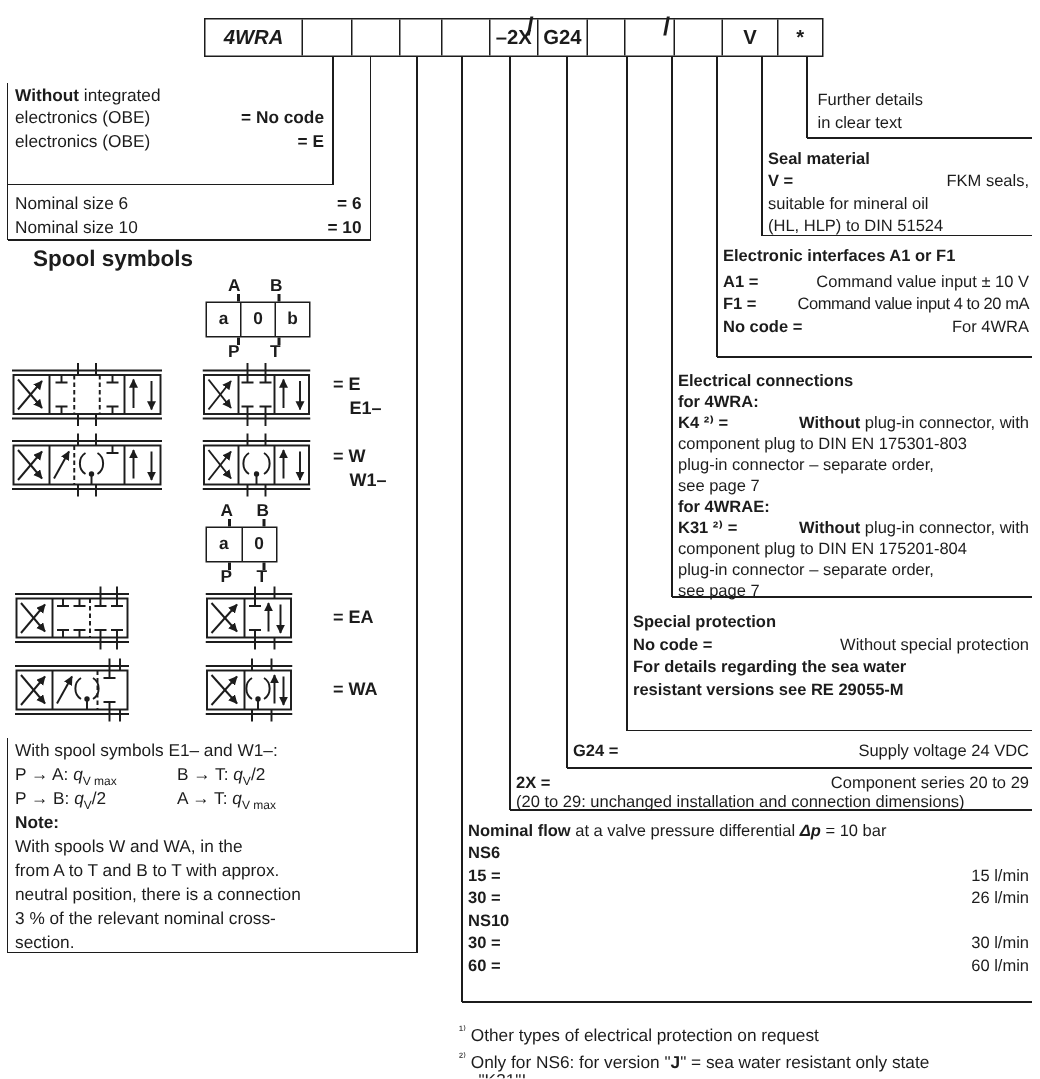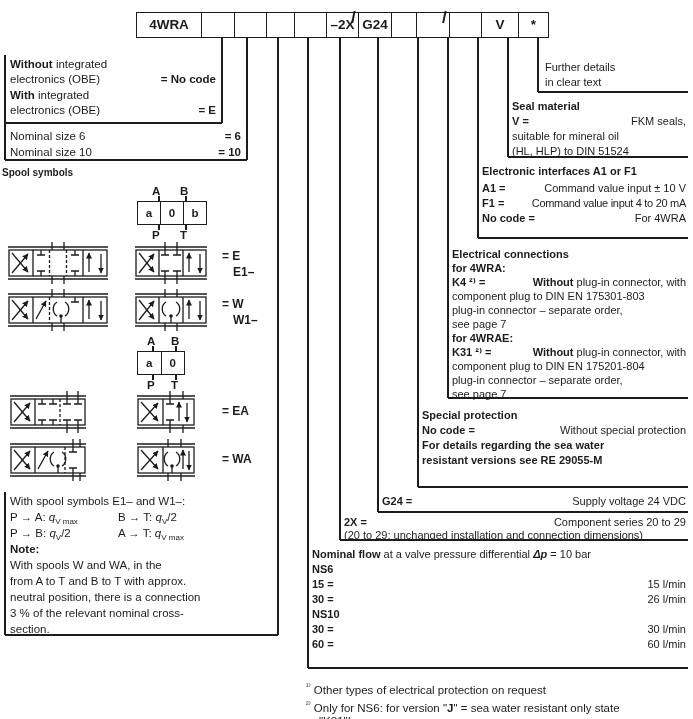--- a/index.html
+++ b/index.html
@@ -14,21 +14,21 @@
   .sb{font-size:8px;position:relative;top:3px;}
   .qi{font-style:italic;}
   .sec div{height:15px;}
   .sec14 div{height:14px;}
   
   #hrow{position:absolute;left:136px;top:12px;height:26px;display:flex;
         border:1.6px solid #1c1c1c;box-sizing:border-box;background:#fff;}
   .hcell{border-left:1.6px solid #1c1c1c;box-sizing:border-box;height:100%;
          display:flex;align-items:center;justify-content:center;
          font-weight:bold;font-size:13.5px;}
-  .hcell:first-child{border-left:none;}
+  .hcell:first-child{border-left:none;font-style:italic;}
   .hslash{position:absolute;top:11px;font-size:17px;font-weight:bold;z-index:3;}
   
   .ptbl{position:absolute;font-weight:bold;font-size:11.5px;}
   .pbox{position:absolute;border:1.5px solid #1c1c1c;display:flex;box-sizing:border-box;}
   .pcell{flex:1;border-left:1.5px solid #1c1c1c;display:flex;align-items:center;
          justify-content:center;font-weight:bold;}
   .pcell:first-child{border-left:none;}
   .tick{position:absolute;width:1.5px;background:#1c1c1c;}
   .plab{position:absolute;}
   svg{display:block;}
@@ -98,39 +98,38 @@
   </div>
   <span class="hslash" style="left:351px">/</span>
   <span class="hslash" style="left:442px">/</span>
 
   <div class="abs" style="left:10px;top:57px;width:206px;font-size:11.5px">
     <div style="height:15px"><span class="b">Without</span><span> integrated</span></div>
     <div class="row" style="height:16px">
         <span>electronics (OBE)</span>
         <span class="b">= No code</span>
       </div>
-    <div style="height:15px"><span class="b">With</span><span> integrated</span></div>
     <div class="row" style="height:16px">
         <span>electronics (OBE)</span>
         <span class="b">= E</span>
       </div>
   </div>
 
   <div class="abs" style="left:10px;top:129px;width:231px;font-size:11.5px">
     <div class="row" style="height:16px">
         <span>Nominal size 6</span>
         <span class="b">= 6</span>
       </div>
     <div class="row" style="height:16px">
         <span>Nominal size 10</span>
         <span class="b">= 10</span>
       </div>
   </div>
 
-  <div class="abs b" style="left:2px;top:166px;font-size:10px">Spool symbols</div>
+  <div class="abs b" style="left:22px;top:166px;font-size:15px">Spool symbols</div>
 
   <div class="ptbl" style="left:137px;top:184px;width:70px;height:56px">
     <span class="plab" style="left:15px;top:0">A</span>
     <span class="plab" style="left:43px;top:0">B</span>
     <span class="tick" style="left:21px;top:12px;height:5px"></span>
     <span class="tick" style="left:48px;top:12px;height:5px"></span>
     <div class="pbox" style="left:0;top:17px;width:70px;height:24px">
       <div class="pcell">a</div>
       <div class="pcell">0</div>
       <div class="pcell">b</div>

